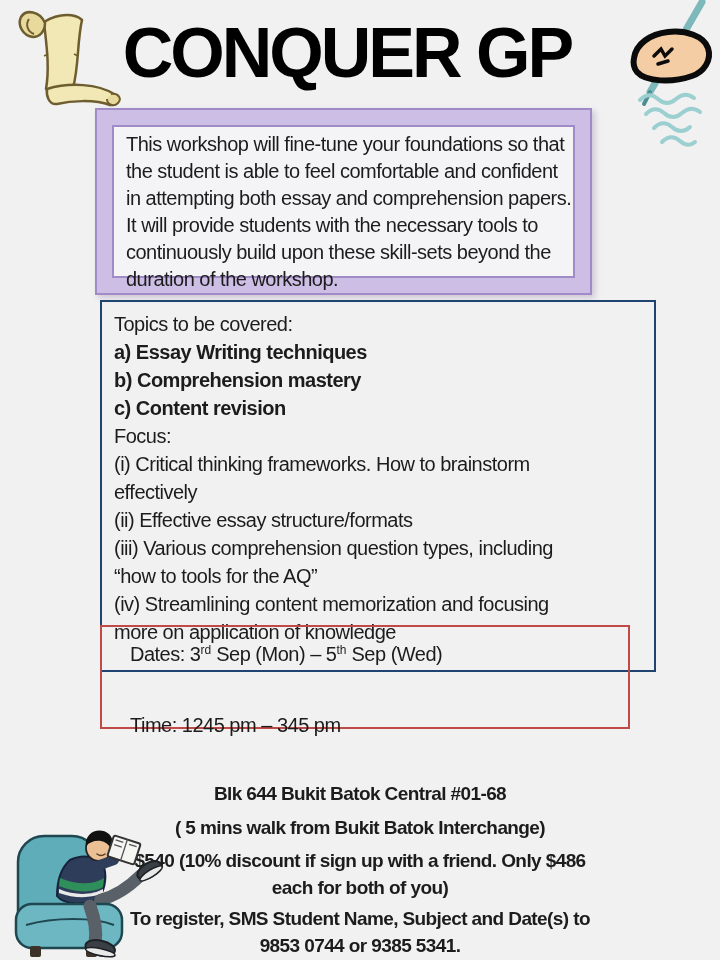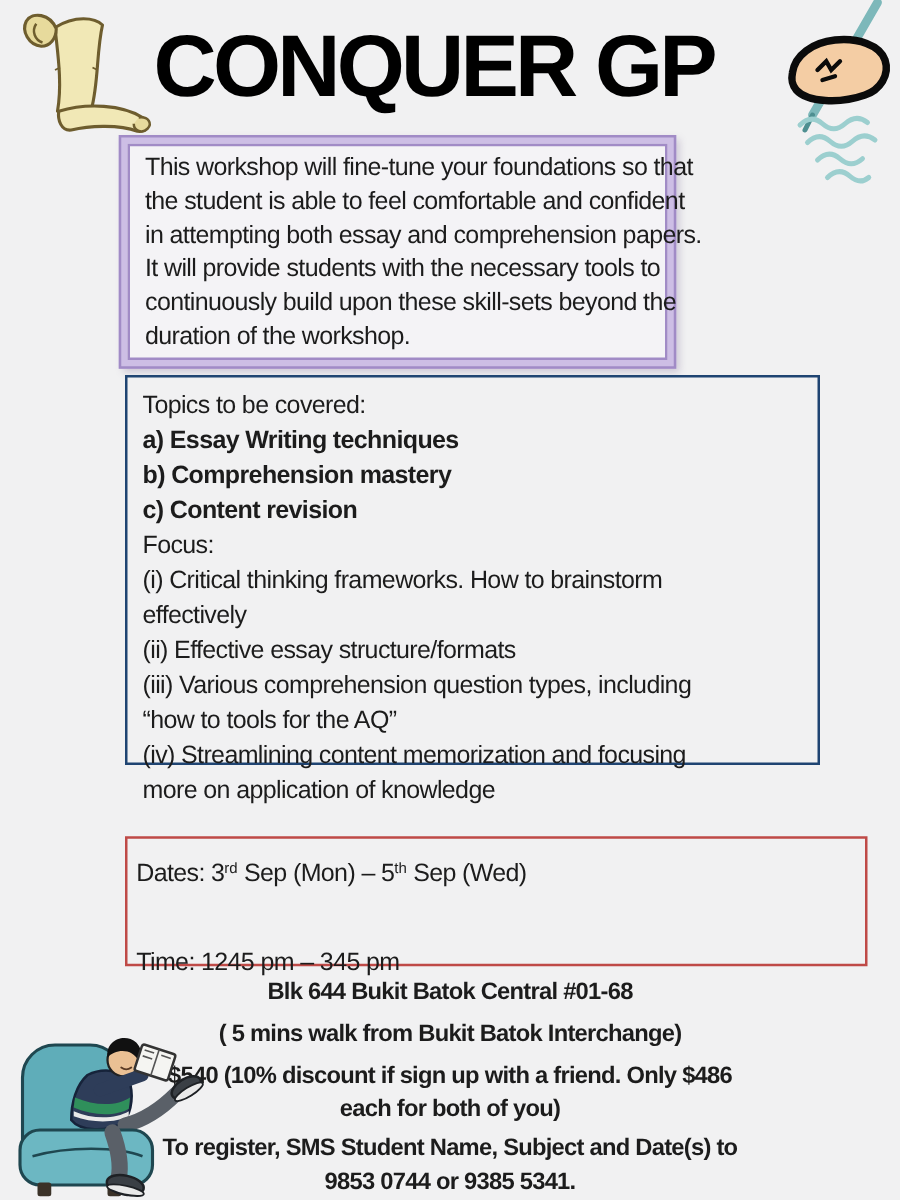--- a/index.html
+++ b/index.html
@@ -13,48 +13,48 @@
 
   
   .title{
     left:0;top:10px;width:656px;padding-left:38px;box-sizing:border-box;
     text-align:center;font-size:70px;font-weight:bold;letter-spacing:-3px;
     color:#000;line-height:86px;white-space:nowrap;
   }
 
   
   .intro-box{
-    left:95px;top:108px;width:446px;height:187px;box-sizing:border-box;
+    left:95px;top:108px;width:497px;height:187px;box-sizing:border-box;
     border:2px solid var(--intro-border,#A18BC6);
     background:var(--intro-band,#CDBEE5);
-    padding:5px;
+    padding:15px;
     box-shadow:3px 3px 6px rgba(110,90,140,0.28);
   }
   .intro-inner{
     box-sizing:border-box;width:100%;height:100%;
     border:2px solid var(--intro-border,#A18BC6);
     background:#F4F3F6;
     padding:4px 12px;
   }
   .body-line{font-size:20px;line-height:27px;letter-spacing:-0.5px;white-space:nowrap;}
 
   
   .topics-box{
-    left:100px;top:300px;width:556px;height:312px;box-sizing:border-box;
+    left:100px;top:300px;width:556px;height:372px;box-sizing:border-box;
     border:2px solid var(--topics-border,#1F4472);
     padding:8px 12px;
   }
   .topics-box .body-line{line-height:28px;}
   .bold{font-weight:bold;}
 
   
   .schedule-box{
-    left:100px;top:669px;width:594px;height:104px;box-sizing:border-box;
+    left:100px;top:625px;width:530px;height:104px;box-sizing:border-box;
     border:2px solid var(--schedule-border,#BF4A47);
-    padding:9px 7px;
+    padding:9px 28px;
   }
   .schedule-box .body-line{line-height:28px;}
   .time-line{margin-top:43px;}
   .sup{font-size:12px;vertical-align:7px;letter-spacing:0;}
 
   
   .footer{
     left:10px;top:781px;width:700px;text-align:center;
     font-weight:bold;font-size:19px;line-height:26.5px;letter-spacing:-0.6px;
   }

